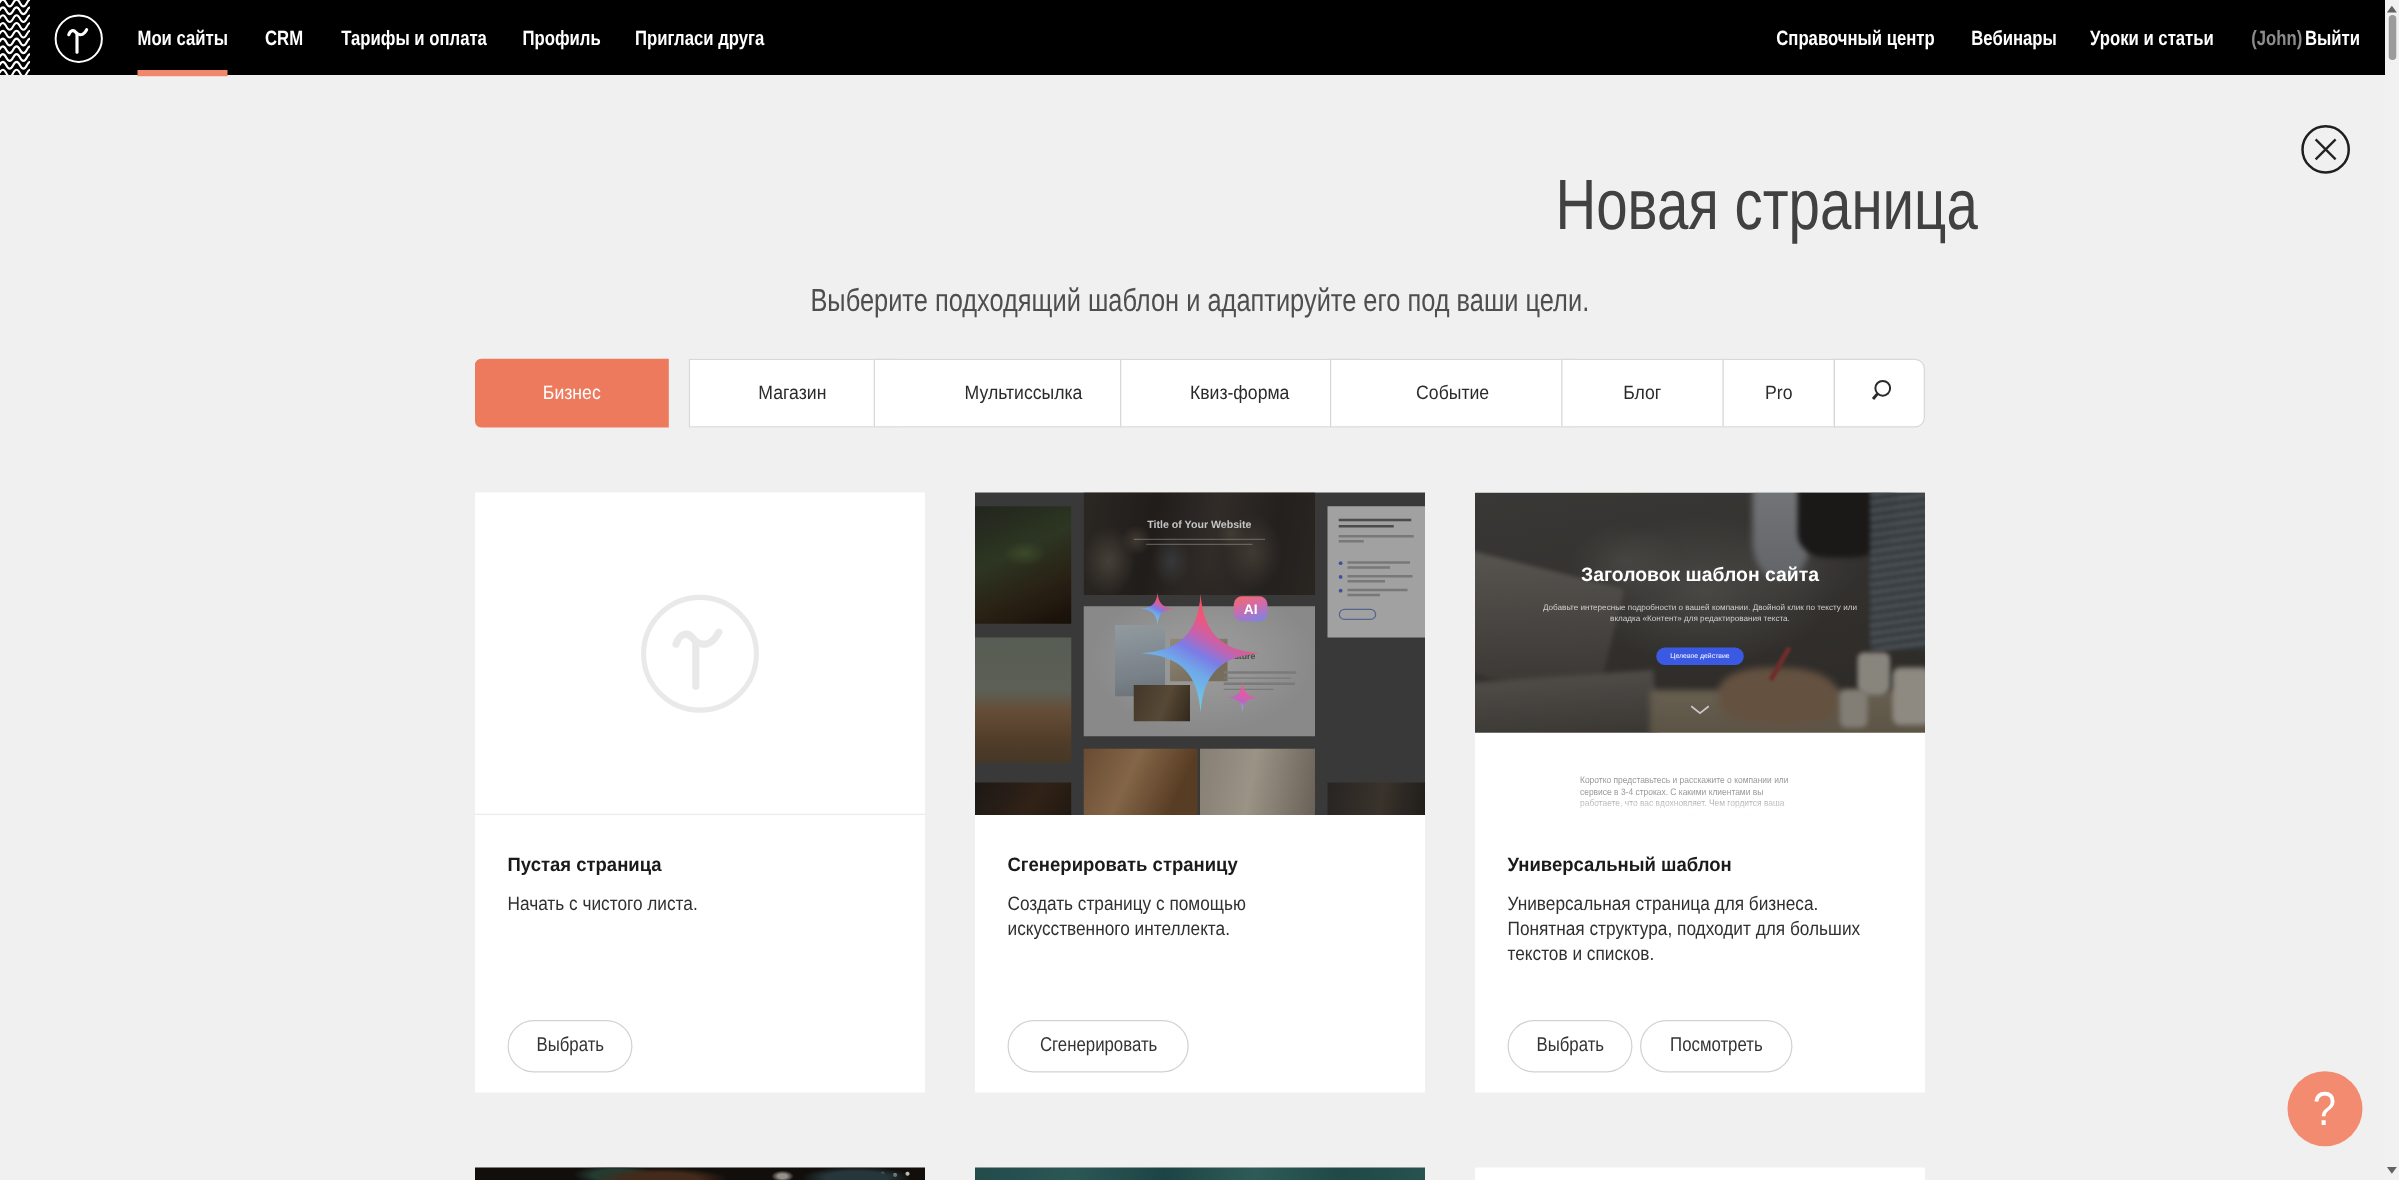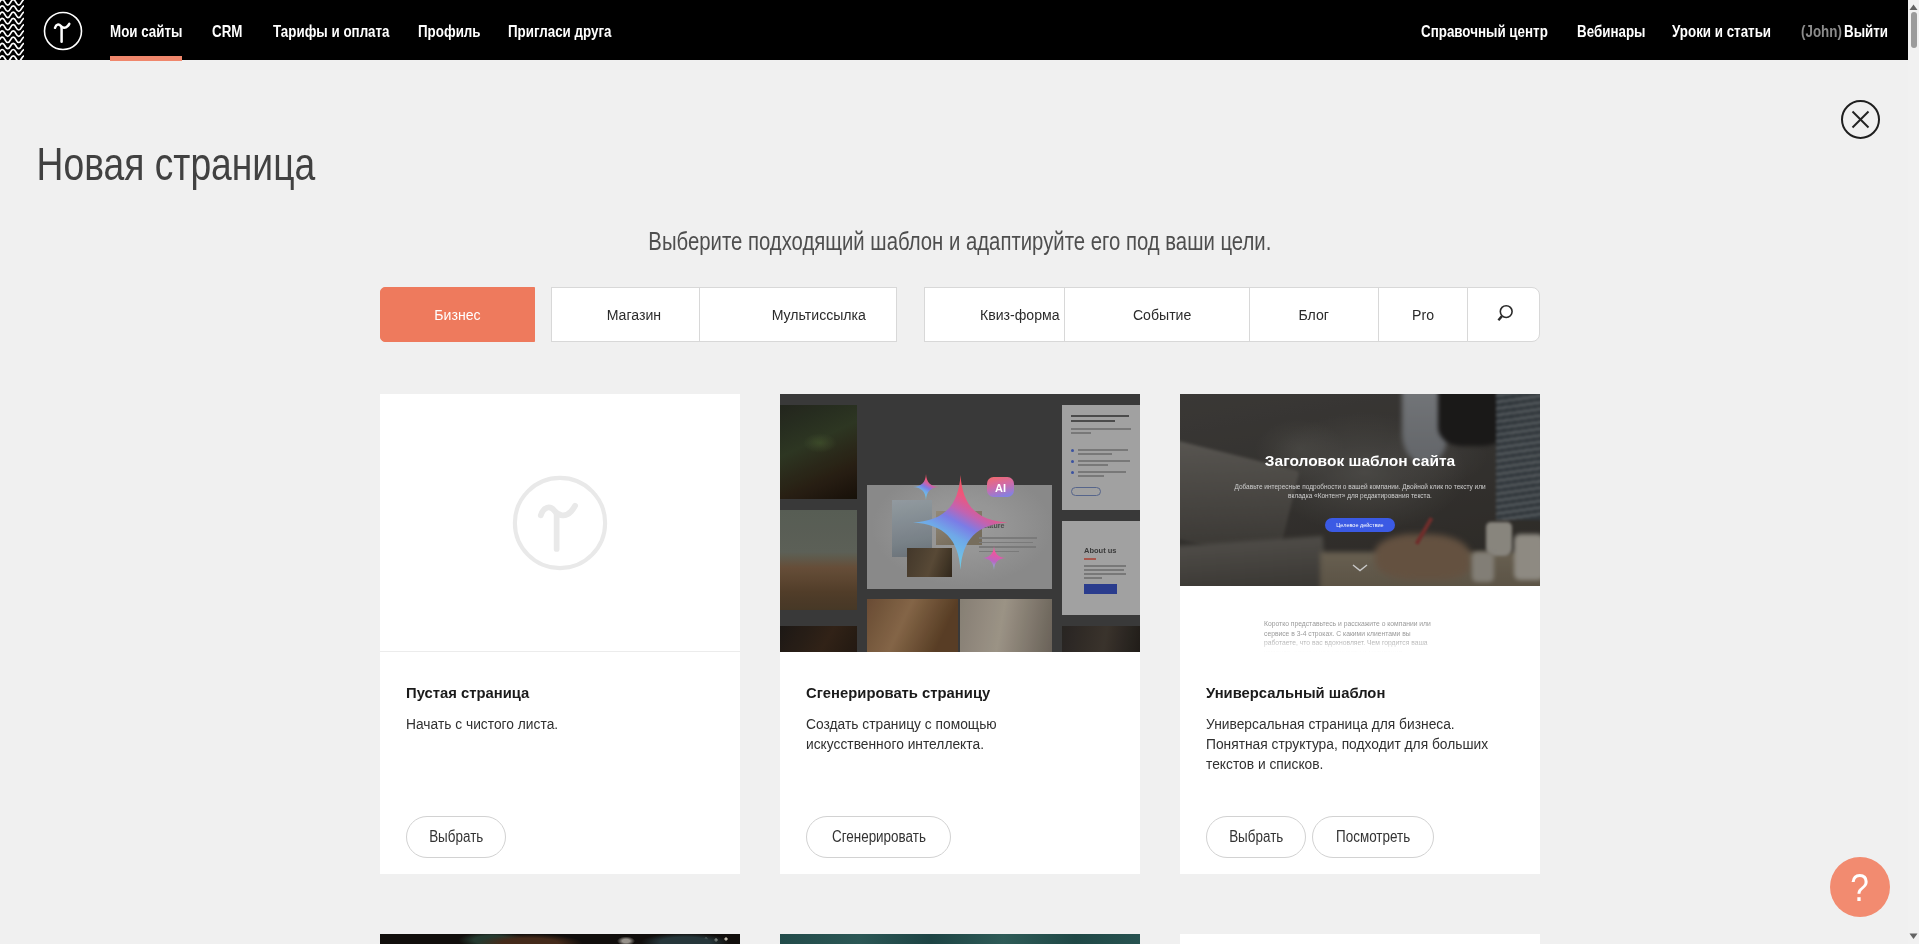--- a/index.html
+++ b/index.html
@@ -10,21 +10,21 @@
 
   
   #nav { position:absolute; left:0; top:0; width:1908px; height:60px; background:#000; }
   .navitem { position:absolute; top:0; height:60px; line-height:63px; color:#fff; font-size:16.5px; font-weight:bold; white-space:nowrap; transform:scaleX(0.81); transform-origin:left center; }
   #underline { position:absolute; left:110px; top:56px; width:72px; height:5px; background:#f0876c; }
 
   
   #closebtn { position:absolute; left:1841px; top:100px; width:39px; height:39px; border-radius:50%; border:2px solid #1f1f1f; }
 
   
-  #title { position:absolute; left:0; top:125px; width:1627px; text-align:left; font-size:47px; line-height:78px; font-weight:normal; color:#414141; }
+  #title { position:absolute; left:0; top:125px; width:1627px; text-align:right; font-size:57px; line-height:78px; font-weight:normal; color:#414141; }
   #title span { display:inline-block; transform:scaleX(0.792); transform-origin:center; white-space:nowrap; }
   #subtitle { position:absolute; left:0; top:226px; width:1919px; text-align:center; font-size:25.5px; line-height:30px; color:#4e4e4e; }
   #subtitle span { display:inline-block; transform:scaleX(0.797); transform-origin:center; white-space:nowrap; }
 
   
   .tab { position:absolute; top:287px; height:55px; background:#fff; border:1px solid #d8d8d8; color:#2b2b2b; font-size:15.5px; text-align:center; line-height:53px; }
   .tab span.tl { display:inline-block; transform:scaleX(0.91); transform-origin:center; white-space:nowrap; }
   .tab.active { background:#ee7a5d; border-color:#ee7a5d; color:#fff; }
 
   
@@ -80,21 +80,21 @@
     <line x1="9.5" y1="9.5" x2="25.5" y2="25.5" stroke="#222" stroke-width="1.9"></line>
     <line x1="25.5" y1="9.5" x2="9.5" y2="25.5" stroke="#222" stroke-width="1.9"></line>
   </svg>
 </div>
 <div id="title"><span>Новая страница</span></div>
 <div id="subtitle"><span>Выберите подходящий шаблон и адаптируйте его под ваши цели.</span></div>
 
 <div class="tab active" style="left:380px;width:155px;border-radius:5px 0 0 5px;"><span class="tl">Бизнес</span></div>
 <div class="tab" style="left:551px;width:166px;"><span class="tl">Магазин</span></div>
 <div class="tab" style="left:699px;width:198px;padding-left:41px;"><span class="tl">Мультиссылка</span></div>
-<div class="tab" style="left:924px;width:191px;"><span class="tl">Квиз-форма</span></div>
+<div class="tab" style="left:896px;width:191px;"><span class="tl">Квиз-форма</span></div>
 <div class="tab" style="left:1064px;width:196px;"><span class="tl">Событие</span></div>
 <div class="tab" style="left:1249px;width:130px;"><span class="tl">Блог</span></div>
 <div class="tab" style="left:1378px;width:90px;"><span class="tl">Pro</span></div>
 <div class="tab" style="left:1467px;width:73px;border-radius:0 8px 8px 0;">
   <svg width="20" height="20" viewBox="0 0 20 20" style="vertical-align:middle;margin-top:-4px;">
       <circle cx="12.2" cy="7.6" r="5.9" fill="none" stroke="#2a2a2a" stroke-width="1.6"></circle>
       <line x1="7.9" y1="12.1" x2="4.4" y2="16.2" stroke="#2a2a2a" stroke-width="2.4"></line>
     </svg>
 </div>
 
@@ -112,20 +112,33 @@
 <div class="cdesc" style="left:406px;">Начать с чистого листа.</div>
 <div class="btn" style="left:406px;width:100px;"><span>Выбрать</span></div>
 
 <div class="card" style="left:780px;">
   <div class="imgarea" id="img2" style="background:#3c3c3c;">
 
     <div class="abs" style="left:0;top:11px;width:77px;height:94px;background:radial-gradient(24px 14px at 40px 38px,rgba(88,115,60,0.38),rgba(0,0,0,0) 70%),linear-gradient(155deg,#23271e,#2f3823 40%,#2a2014 72%,#171008);"></div>
     <div class="abs" style="left:0;top:116px;width:77px;height:100px;background:linear-gradient(#5b6158 0%,#60655b 42%,#6b513a 58%,#55402b 82%,#493a28);"></div>
     <div class="abs" style="left:0;top:232px;width:77px;height:26px;background:linear-gradient(120deg,#1d1916,#332318 60%,#241a12);"></div>
 
+    <div class="abs" style="left:87px;top:0;width:185px;height:82px;background:linear-gradient(100deg,#3a352f,#2a2521 30%,#433d37 55%,#2f2a26 80%,#38332d);overflow:hidden;">
+      <div class="abs" style="left:0;top:0;width:185px;height:82px;background:
+        radial-gradient(30px 40px at 20px 55px,rgba(112,102,90,0.8),rgba(0,0,0,0) 70%),
+        radial-gradient(34px 44px at 135px 48px,rgba(100,90,80,0.8),rgba(0,0,0,0) 70%),
+        radial-gradient(22px 30px at 70px 55px,rgba(88,92,98,0.7),rgba(0,0,0,0) 70%),
+        radial-gradient(16px 16px at 42px 38px,rgba(130,115,100,0.55),rgba(0,0,0,0) 75%),
+        radial-gradient(16px 16px at 118px 33px,rgba(125,112,98,0.5),rgba(0,0,0,0) 75%),
+        radial-gradient(40px 30px at 95px 80px,rgba(58,52,45,0.9),rgba(0,0,0,0) 75%);"></div>
+      <div class="abs" style="left:0;top:0;width:185px;height:82px;background:rgba(18,16,14,0.32);"></div>
+      <div class="abs" style="left:0;top:20px;width:185px;text-align:center;font-size:8.5px;font-weight:bold;color:#cfcfcf;">Title of Your Website</div>
+      <div class="abs" style="left:40px;top:37px;width:105px;height:1px;background:rgba(150,148,142,0.55);"></div>
+      <div class="abs" style="left:50px;top:41px;width:85px;height:1px;background:rgba(150,148,142,0.55);"></div>
+    </div>
 
     <div class="abs" style="left:87px;top:91px;width:185px;height:104px;background:radial-gradient(100px 65px at 95px 42px,#a7a7a7,#909090 90%);">
       <div class="abs" style="left:25px;top:15px;width:40px;height:57px;background:linear-gradient(170deg,#99a2a8,#7e878e 70%,#6e767c);"></div>
       <div class="abs" style="left:69px;top:26px;width:46px;height:34px;background:linear-gradient(150deg,#9a907e,#7c7261 75%);"></div>
       <div class="abs" style="left:40px;top:63px;width:45px;height:29px;background:linear-gradient(110deg,#453a2c,#5c4c38 55%,#33291c);"></div>
       <div class="abs" style="left:112px;top:37px;width:45px;height:6px;font-size:7px;font-weight:bold;color:#4e4e4e;">Feature</div>
       <div class="abs" style="left:112px;top:52px;width:58px;height:1.5px;background:#808080;"></div>
       <div class="abs" style="left:112px;top:56.5px;width:54px;height:1.5px;background:#808080;"></div>
       <div class="abs" style="left:112px;top:61px;width:57px;height:1.5px;background:#808080;"></div>
       <div class="abs" style="left:112px;top:65.5px;width:40px;height:1.5px;background:#808080;"></div>
@@ -142,29 +155,20 @@
       <div class="abs" style="left:9px;top:44px;width:3px;height:3px;border-radius:50%;background:#3e56a8;"></div>
       <div class="abs" style="left:16px;top:44px;width:50px;height:1.5px;background:#7e7e7e;"></div>
       <div class="abs" style="left:16px;top:48px;width:34px;height:1.5px;background:#7e7e7e;"></div>
       <div class="abs" style="left:9px;top:55px;width:3px;height:3px;border-radius:50%;background:#3e56a8;"></div>
       <div class="abs" style="left:16px;top:55px;width:52px;height:1.5px;background:#7e7e7e;"></div>
       <div class="abs" style="left:16px;top:59px;width:30px;height:1.5px;background:#7e7e7e;"></div>
       <div class="abs" style="left:9px;top:66px;width:3px;height:3px;border-radius:50%;background:#3e56a8;"></div>
       <div class="abs" style="left:16px;top:66px;width:48px;height:1.5px;background:#7e7e7e;"></div>
       <div class="abs" style="left:16px;top:70px;width:26px;height:1.5px;background:#7e7e7e;"></div>
       <div class="abs" style="left:9px;top:82px;width:30px;height:9px;border:1px solid #5a6a92;border-radius:5px;"></div>
-    </div>
-    <div class="abs" style="left:282px;top:127px;width:78px;height:94px;background:#a9a9a9;">
-      <div class="abs" style="left:22px;top:25px;font-size:7.5px;font-weight:bold;color:#3c3c3c;">About us</div>
-      <div class="abs" style="left:22px;top:37px;width:12px;height:1.5px;background:#b05a50;"></div>
-      <div class="abs" style="left:22px;top:44px;width:42px;height:1.5px;background:#7e7e7e;"></div>
-      <div class="abs" style="left:22px;top:48px;width:40px;height:1.5px;background:#7e7e7e;"></div>
-      <div class="abs" style="left:22px;top:52px;width:42px;height:1.5px;background:#7e7e7e;"></div>
-      <div class="abs" style="left:22px;top:56px;width:18px;height:1.5px;background:#7e7e7e;"></div>
-      <div class="abs" style="left:22px;top:63px;width:33px;height:10px;background:#2c3f94;"></div>
     </div>
     <div class="abs" style="left:282px;top:232px;width:78px;height:26px;background:linear-gradient(100deg,#2a2623,#3c352e 55%,#211d19);"></div>
     <div class="abs" style="left:0;top:0;width:360px;height:258px;background:rgba(25,25,25,0.05);"></div>
 
     <svg width="360" height="258" style="position:absolute;left:0;top:0;">
       <defs>
         <linearGradient id="gstar" x1="0.18" y1="0.90" x2="0.62" y2="0.10">
           <stop offset="0" stop-color="#6fd7e4"></stop>
           <stop offset="0.38" stop-color="#6fa9e8"></stop>
           <stop offset="0.54" stop-color="#7b7ce6"></stop>

